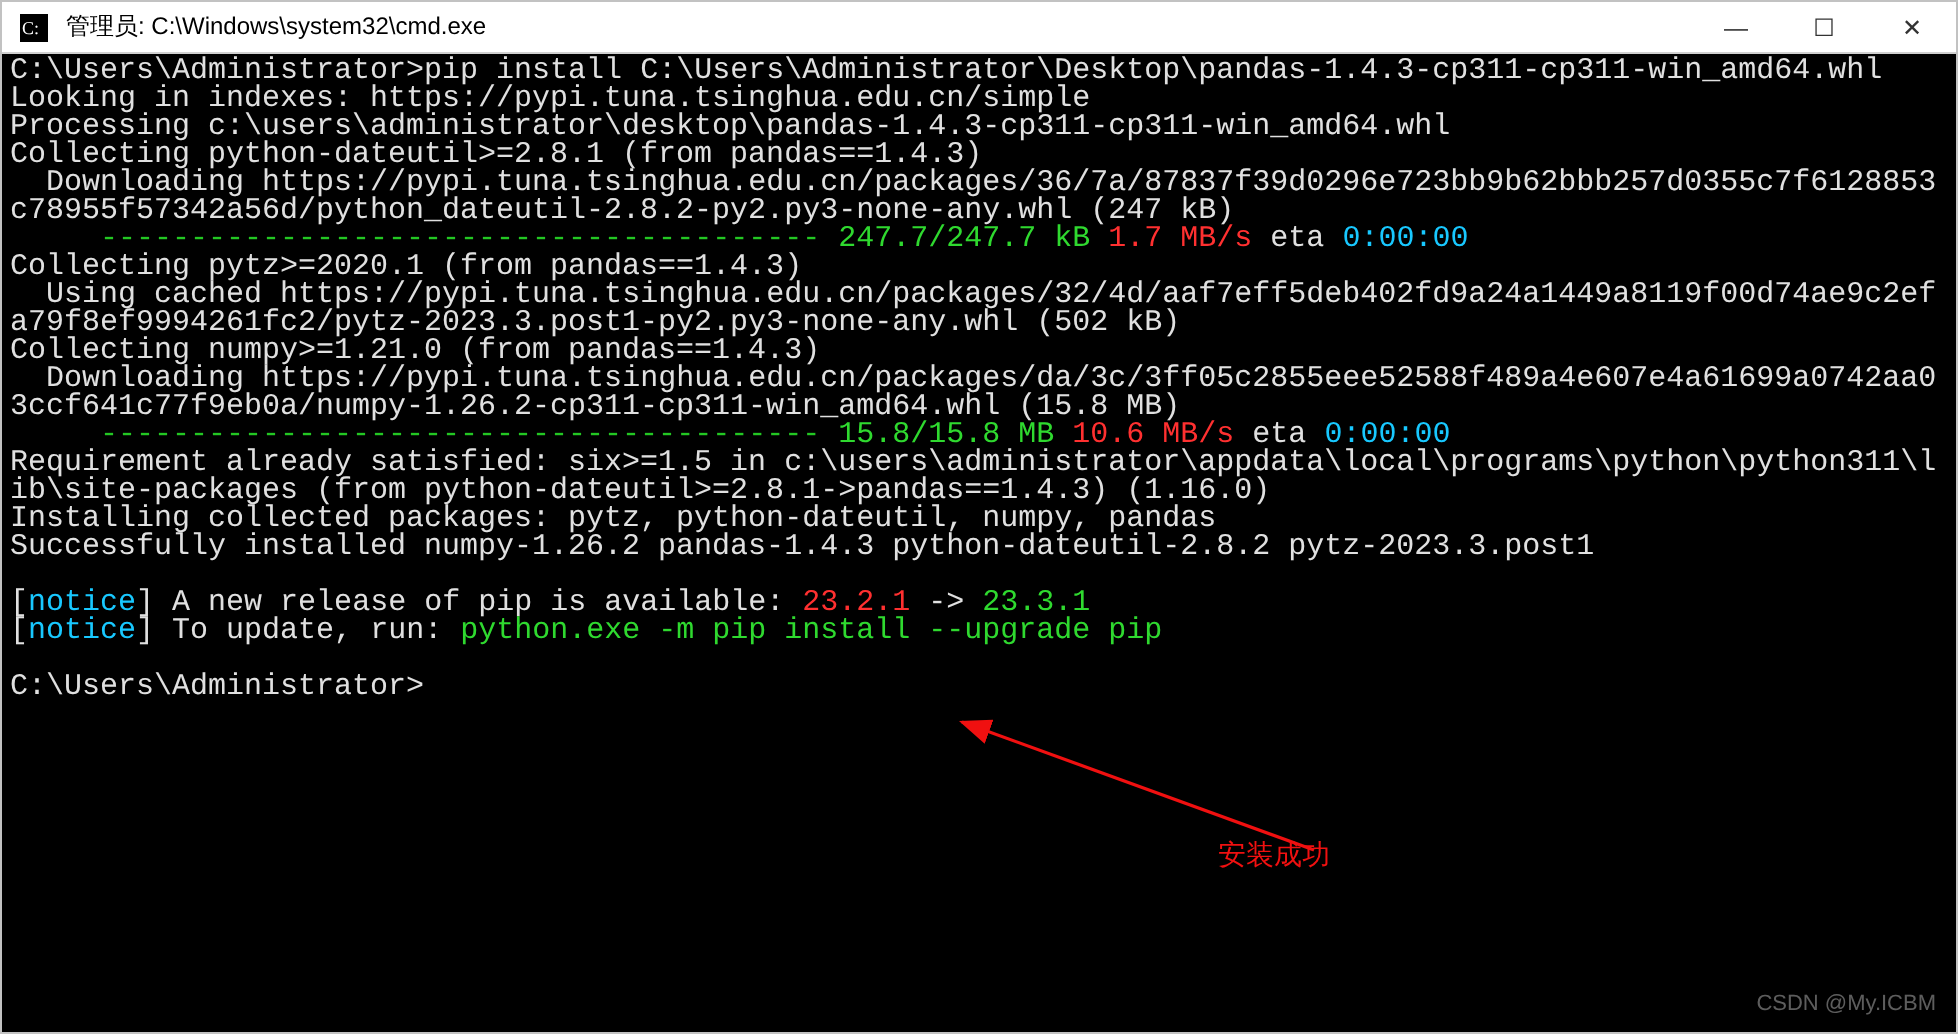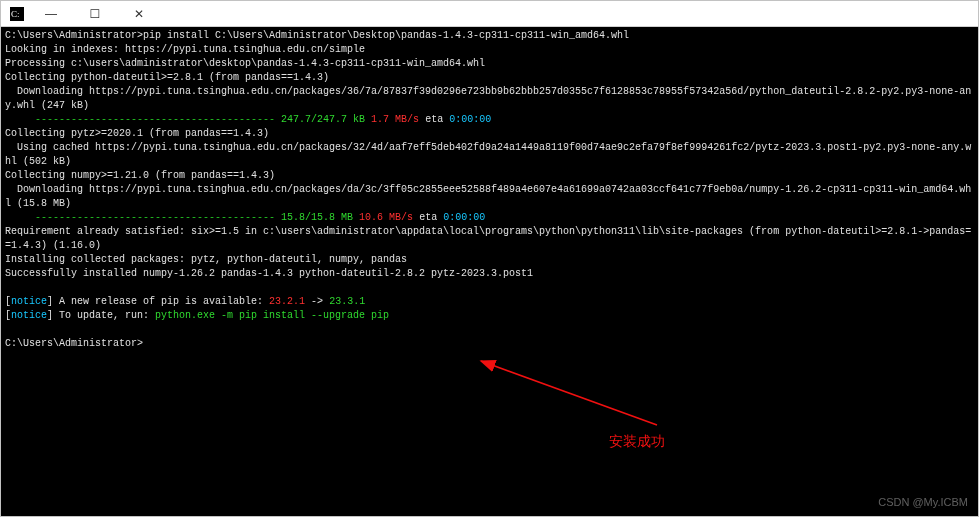--- a/index.html
+++ b/index.html
@@ -37,21 +37,21 @@
     width:44px; display:flex; align-items:center; justify-content:center;
     font-size:12px; color:#333;
   }
 
   .terminal {
     flex:1;
     background:#000;
     color:#c0c0c0;
     padding:2px 4px;
     line-height:14px;
-    font-size:10px;
+    font-size:15px;
     white-space:pre-wrap;
     word-break:break-all;
     position:relative;
   }
   .c-white  { color:#e0e0e0; }
   .c-green  { color:#2fd92f; }
   .c-red    { color:#ff3030; }
   .c-cyan   { color:#18c8ff; }
   .dash     { color:#23c723; }
 
@@ -81,20 +81,21 @@
 
 <div class="window">
 
   <div class="titlebar">
     <div class="app-icon">
       <svg width="14" height="14" viewBox="0 0 14 14">
         <rect x="0" y="0" width="14" height="14" fill="#000"></rect>
         <text x="1" y="10" font-size="9" fill="#fff" font-family="Consolas">C:</text>
       </svg>
     </div>
+    <div class="title-text">管理员: C:\Windows\system32\cmd.exe</div>
     <div class="winbtns">
       <div class="winbtn">—</div>
       <div class="winbtn">☐</div>
       <div class="winbtn close">✕</div>
     </div>
   </div>
 
   <div class="terminal"><span class="c-white">C:\Users\Administrator&gt;</span><span class="c-white">pip install C:\Users\Administrator\Desktop\pandas-1.4.3-cp311-cp311-win_amd64.whl</span>
 <span class="c-white">Looking in indexes: https://pypi.tuna.tsinghua.edu.cn/simple</span>
 <span class="c-white">Processing c:\users\administrator\desktop\pandas-1.4.3-cp311-cp311-win_amd64.whl</span>
@@ -117,16 +118,16 @@
   </div>
 
   <svg class="arrow" style="left:476px; top:356px;" width="190" height="75">
     <defs>
       <marker id="ah" markerWidth="10" markerHeight="8" refX="9" refY="4" orient="auto">
         <polygon points="0 0, 10 4, 0 8" fill="#f01010"></polygon>
       </marker>
     </defs>
     <line x1="180" y1="68" x2="4" y2="4" stroke="#f01010" stroke-width="1.6" marker-end="url(#ah)"></line>
   </svg>
-  <div class="annot" style="left:608px; top:432px;">安装成功</div>
+  <div class="annot" style="left:608px; top:418px;">安装成功</div>
 
   <div class="watermark">CSDN @My.ICBM</div>
 </div>
 
 </body></html>

